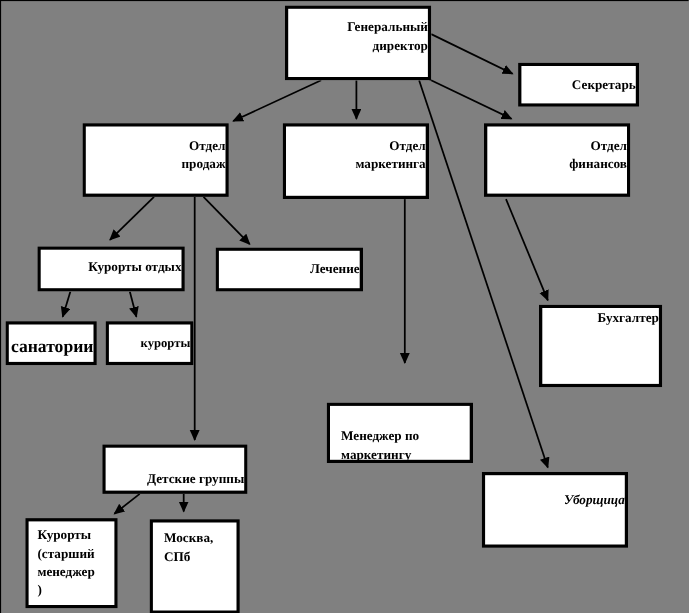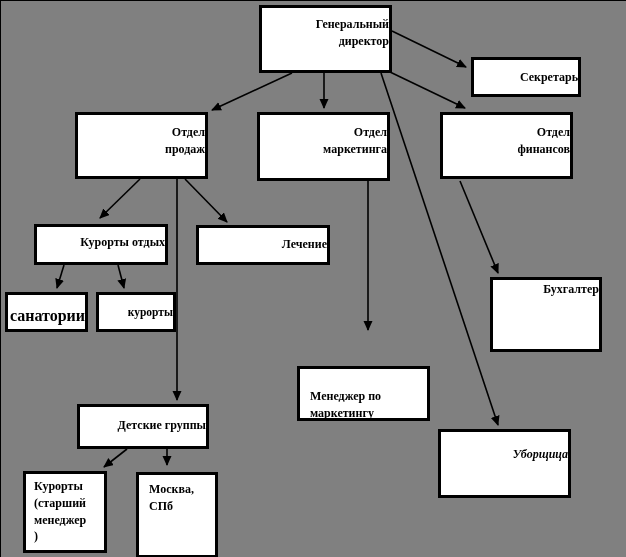--- a/index.html
+++ b/index.html
@@ -32,21 +32,21 @@
   .n-sec  {left:470px;top:56px; width:110px;height:40px;padding-top:9px;}
   .n-sale {left:74px; top:111px;width:133px;height:67px;padding-top:9px;}
   .n-mark {left:256px;top:111px;width:133px;height:69px;padding-top:9px;}
   .n-fin  {left:439px;top:111px;width:133px;height:67px;padding-top:9px;}
   .n-fam  {left:33px; top:223px;width:134px;height:41px;padding-top:7px;}
   .n-trea {left:195px;top:224px;width:134px;height:40px;padding-top:8px;}
   .n-san  {left:4px;  top:291px;width:83px; height:40px;padding-top:9px;font-size:16px;}
   .n-res  {left:95px; top:291px;width:80px; height:40px;padding-top:9px;font-size:11.5px;}
   .n-mman {left:296px;top:333px;width:133px;height:55px;padding:19px 0 0 10px;margin-top:32px;}
   .n-acc  {left:489px;top:276px;width:112px;height:75px;padding-top:1px;}
-  .n-chil {left:76px; top:403px;width:132px;height:45px;padding-top:10px;}
+  .n-chil {left:92px; top:403px;width:132px;height:45px;padding-top:20px;}
   .n-clean{left:437px;top:428px;width:133px;height:69px;padding-top:14px;font-style:italic;}
   .n-rsm  {left:22px; top:470px;width:84px; height:82px;padding:4px 0 0 8px;line-height:1.4;}
   .n-msk  {left:135px;top:471px;width:82px; height:86px;padding:6px 0 0 10px;}
 </style>
 </head>
 <body>
 
 <div id="canvas">
 
   <svg id="edges" width="626" height="557" viewBox="0 0 626 557" xmlns="http://www.w3.org/2000/svg">

